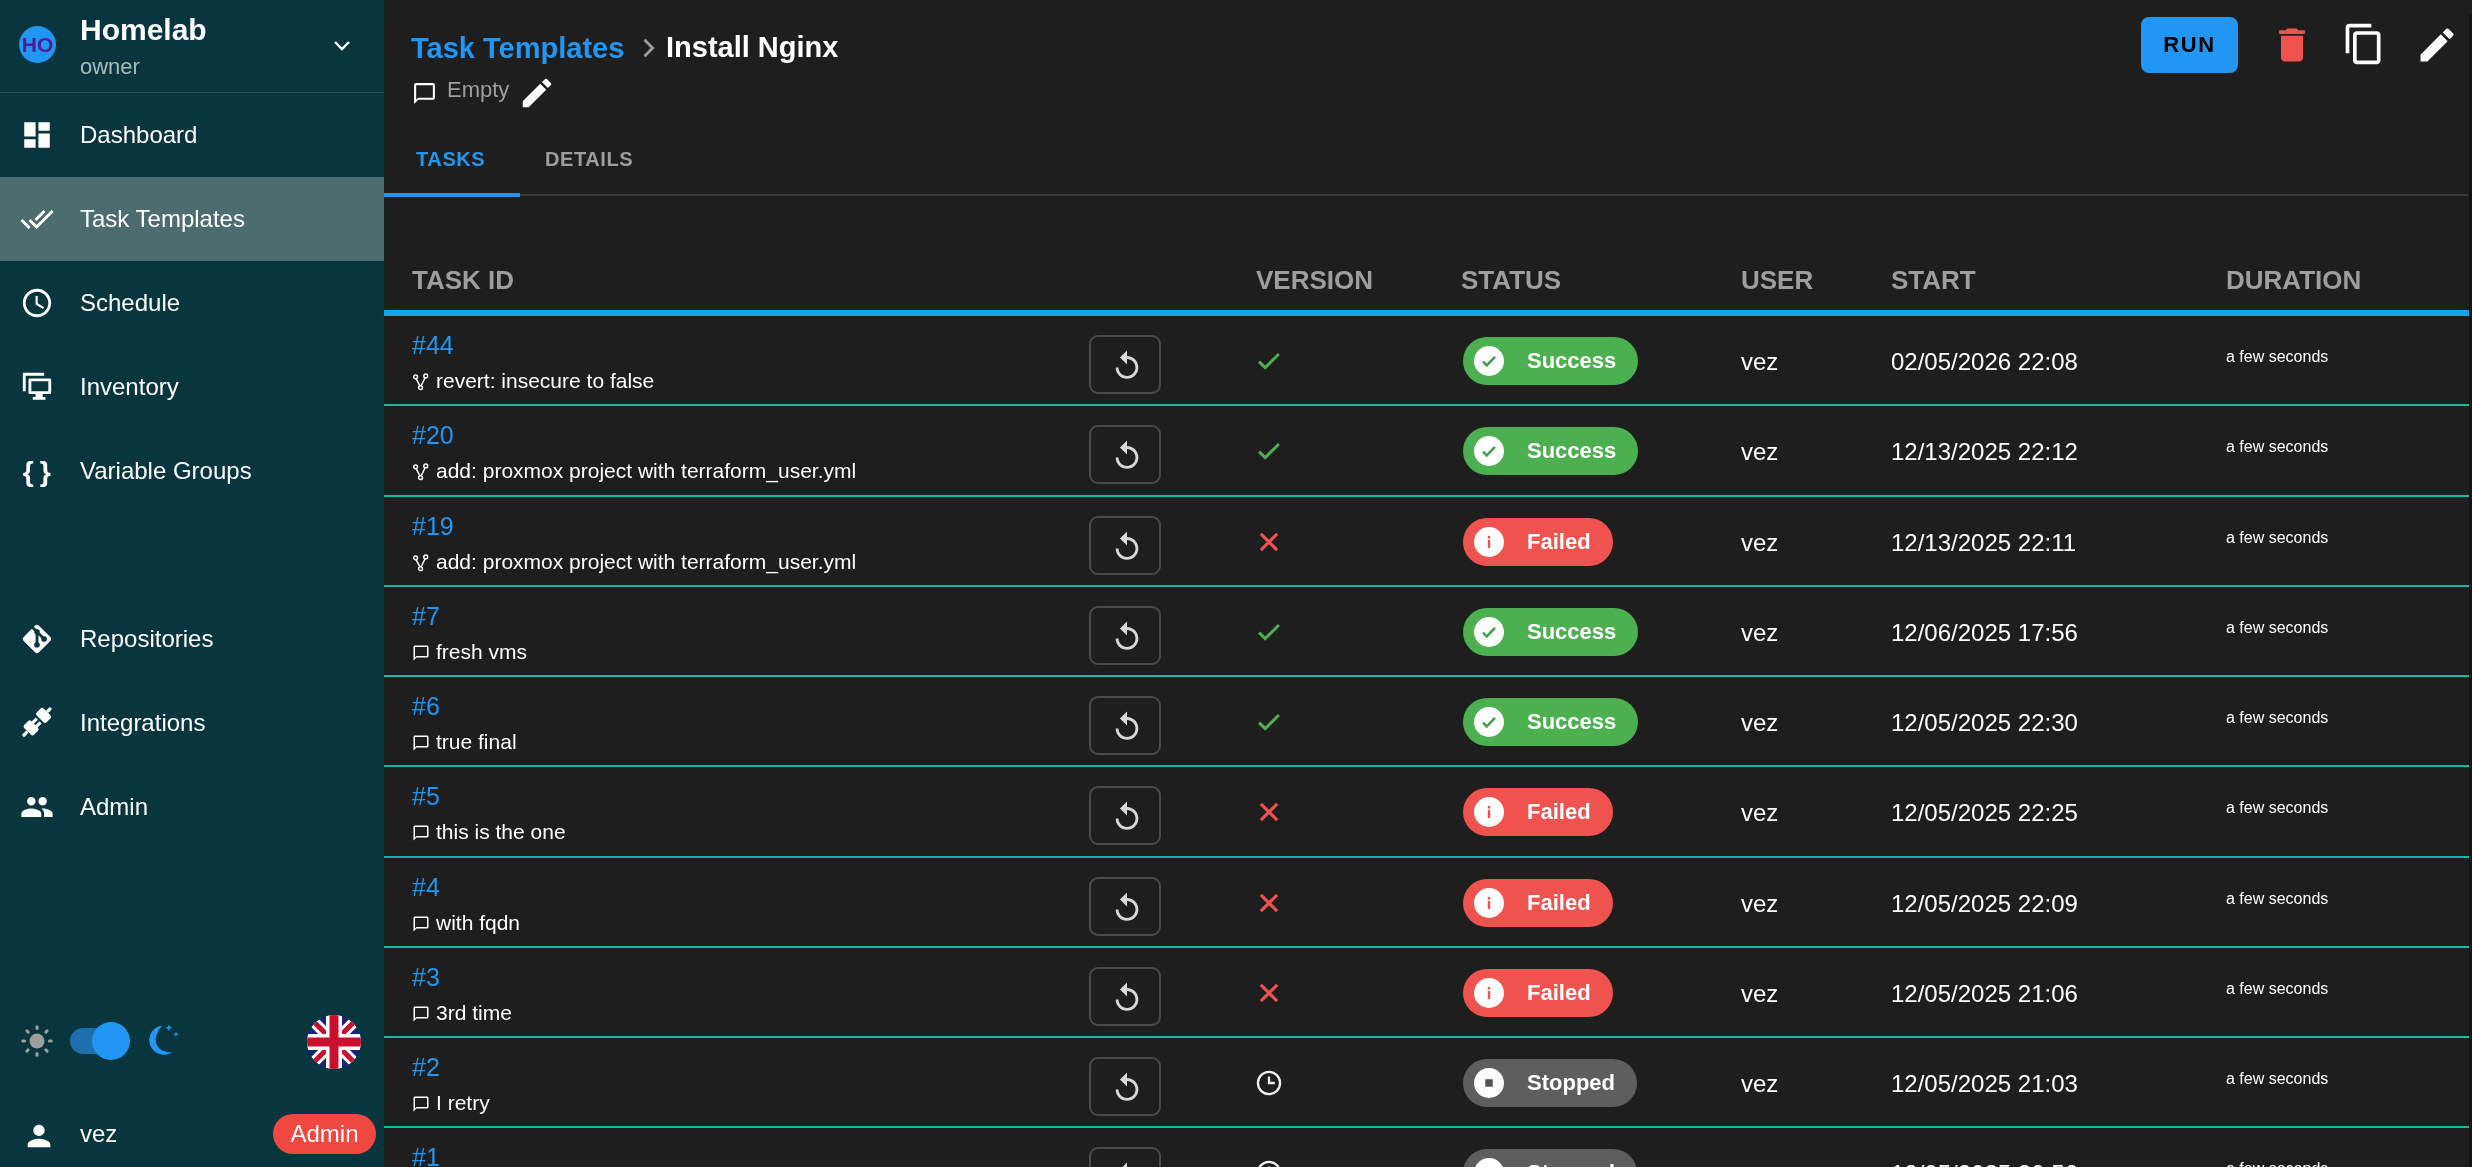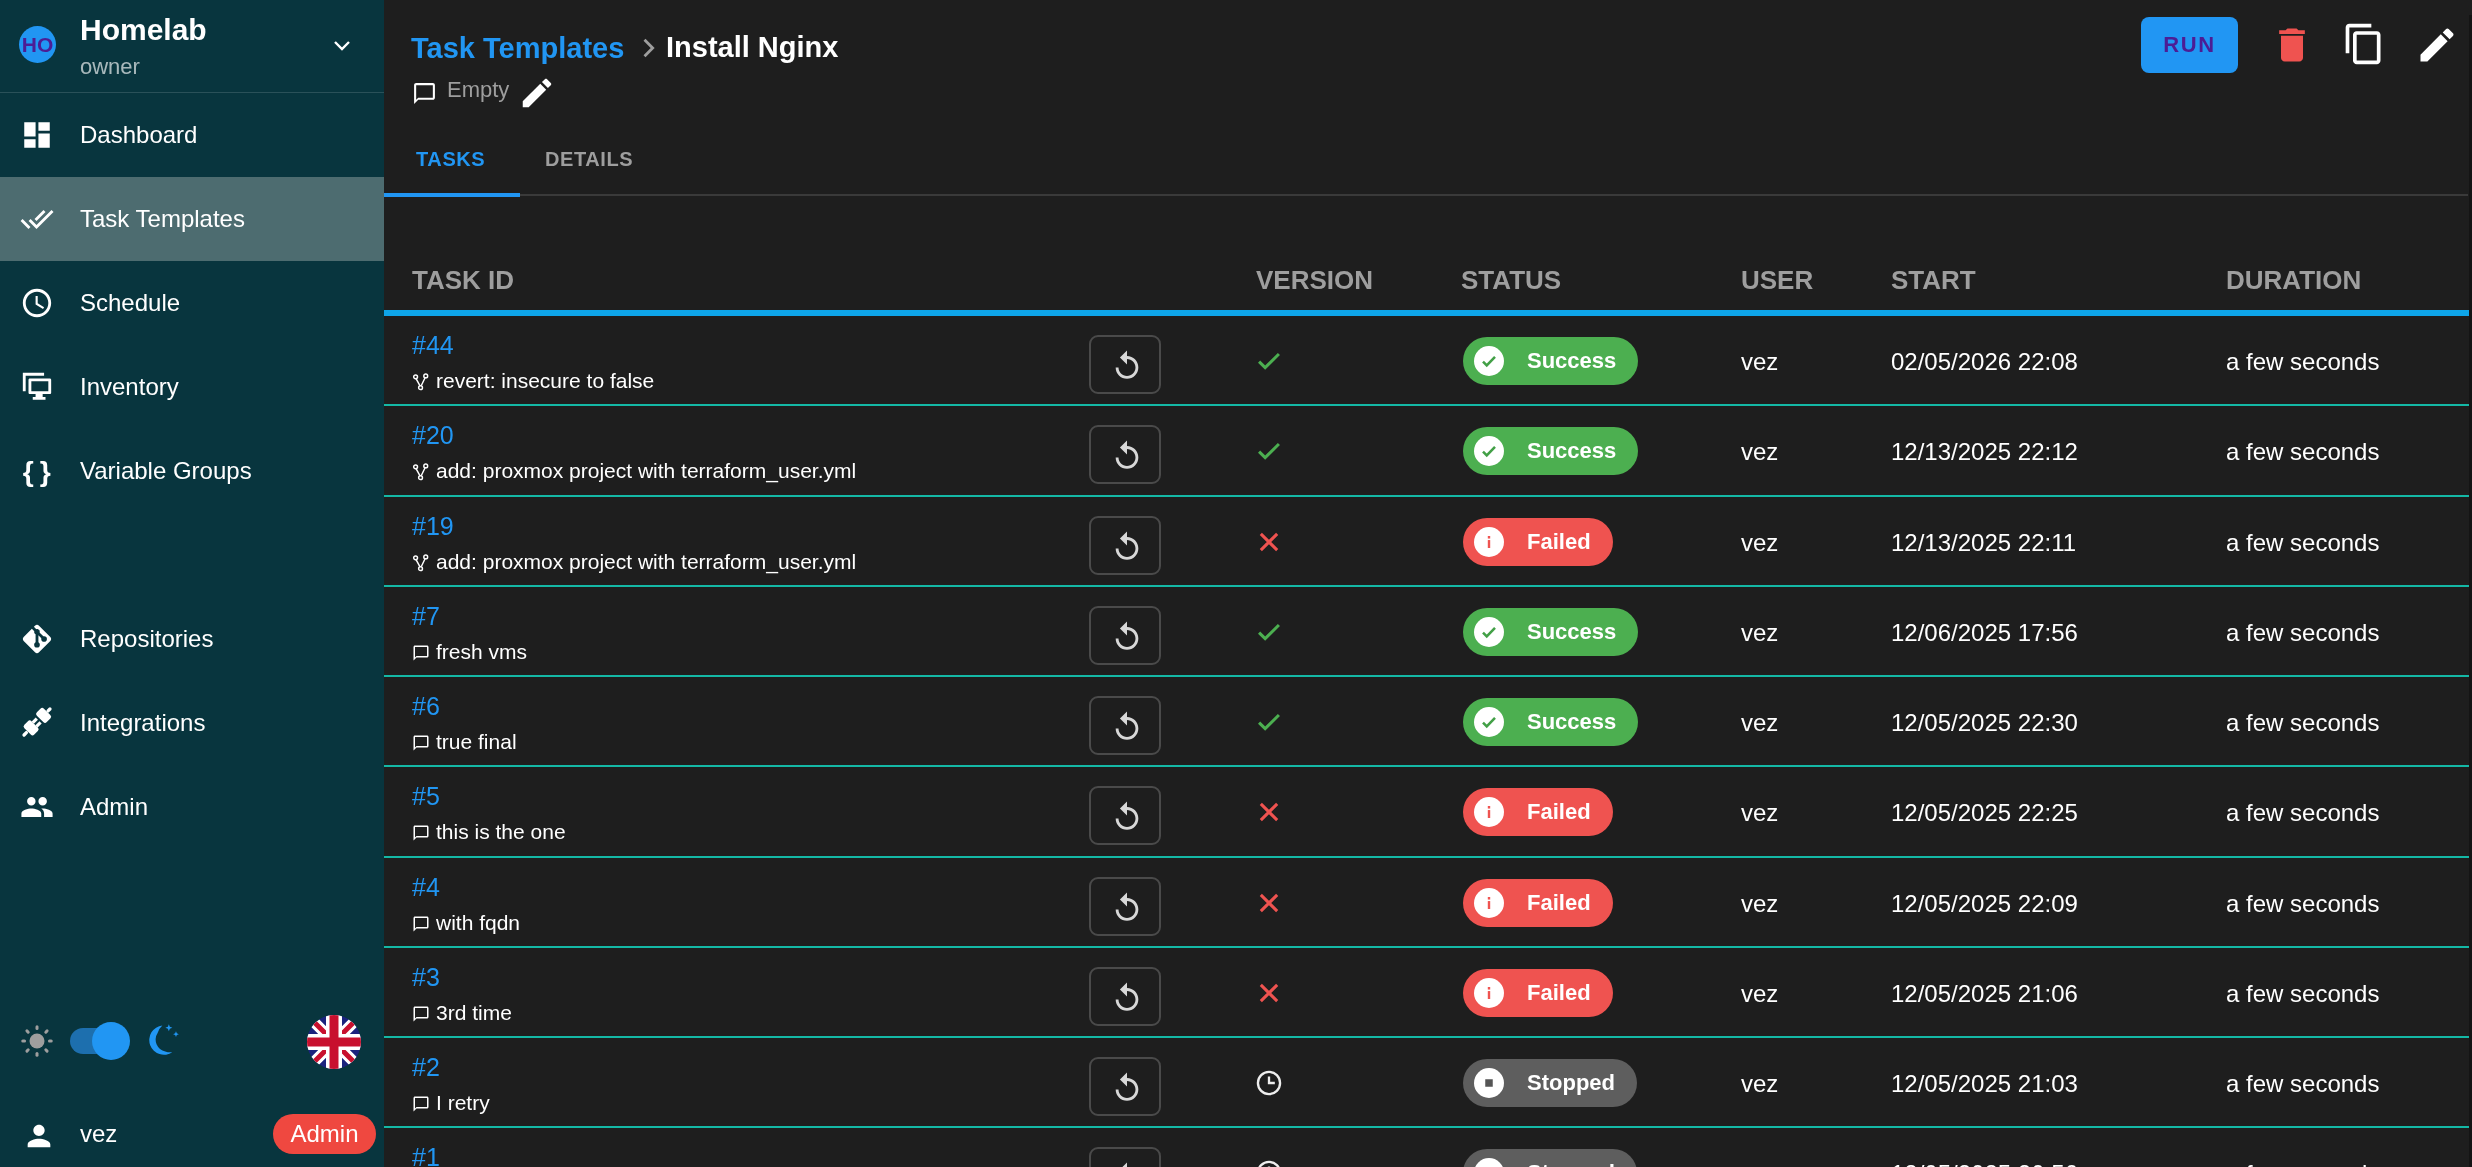--- a/index.html
+++ b/index.html
@@ -31,21 +31,21 @@
 
 
 #main { position:absolute; left:384px; top:0; width:2088px; height:1167px; background:#1e1e1e; }
 .bc1 { position:absolute; left:27px; top:32px; font-size:29px; font-weight:bold; color:#2196f3; }
 .bcsep { position:absolute; left:250px; top:34px; }
 .bc2 { position:absolute; left:282px; top:31px; font-size:29px; font-weight:bold; color:#fff; }
 .cmt { position:absolute; left:28px; top:81px; }
 .empty { position:absolute; left:63px; top:77px; font-size:22px; color:#9e9e9e; }
 .pencil { position:absolute; left:134px; top:74px; }
 .runbtn { position:absolute; left:1757px; top:17px; width:97px; height:56px; border-radius:8px; background:#2196f3;
-  color:#4c1d95; font-size:22px; font-weight:bold; letter-spacing:1.6px; text-align:center; line-height:56px; }
+  color:#000000; font-size:22px; font-weight:bold; letter-spacing:1.6px; text-align:center; line-height:56px; }
 .hicon { position:absolute; top:23px; }
 
 
 .tab1 { position:absolute; left:32px; top:148px; font-size:20px; font-weight:bold; letter-spacing:.6px; color:#2196f3; }
 .tab2 { position:absolute; left:161px; top:148px; font-size:20px; font-weight:bold; letter-spacing:.6px; color:#9e9e9e; }
 .tabline { position:absolute; left:0; top:194px; width:2084px; height:2px; background:#3a3a3a; }
 .tabind { position:absolute; left:0; top:193px; width:136px; height:4px; background:#2196f3; }
 
 
 #tbl { position:absolute; left:0; top:212px; width:2088px; height:955px; overflow:hidden; }
@@ -61,21 +61,21 @@
 .vicon { position:absolute; left:871px; top:31px; width:28px; height:28px; }
 .chip { position:absolute; left:1079px; top:21px; height:48px; border-radius:24px; color:#fff; white-space:nowrap; }
 .chip-green { background:#4caf50; }
 .chip-red { background:#ef5350; }
 .chip-gray { background:#5e5e5e; }
 .chav { position:absolute; left:11px; top:9px; width:30px; height:30px; border-radius:50%; background:#fff; }
 .chav svg { position:absolute; left:6px; top:6px; }
 .chtx { display:inline-block; margin:0 22px 4px 64px; font-size:22px; font-weight:bold; line-height:48px; }
 .cuser { position:absolute; left:1357px; top:32px; font-size:24px; color:#fff; }
 .cstart { position:absolute; left:1507px; top:32px; font-size:24px; color:#fff; }
-.cdur { position:absolute; left:1842px; top:32px; font-size:24px; color:#fff; }
+.cdur { position:absolute; left:1842px; top:32px; font-size:16px; color:#fff; }
 #sbar { position:absolute; right:0; top:15px; width:3px; height:1152px; background:#141414; z-index:9; }
 </style></head>
 <body>
 <div id="side">
   <div class="avatar">HO</div>
   <div class="pname">Homelab</div>
   <div class="powner">owner</div>
   <svg class="chev" width="24" height="24" viewBox="0 0 24 24">
       <path fill="none" stroke="#fff" stroke-width="2.4" d="M5 9l7 7 7-7"></path>
     </svg>

